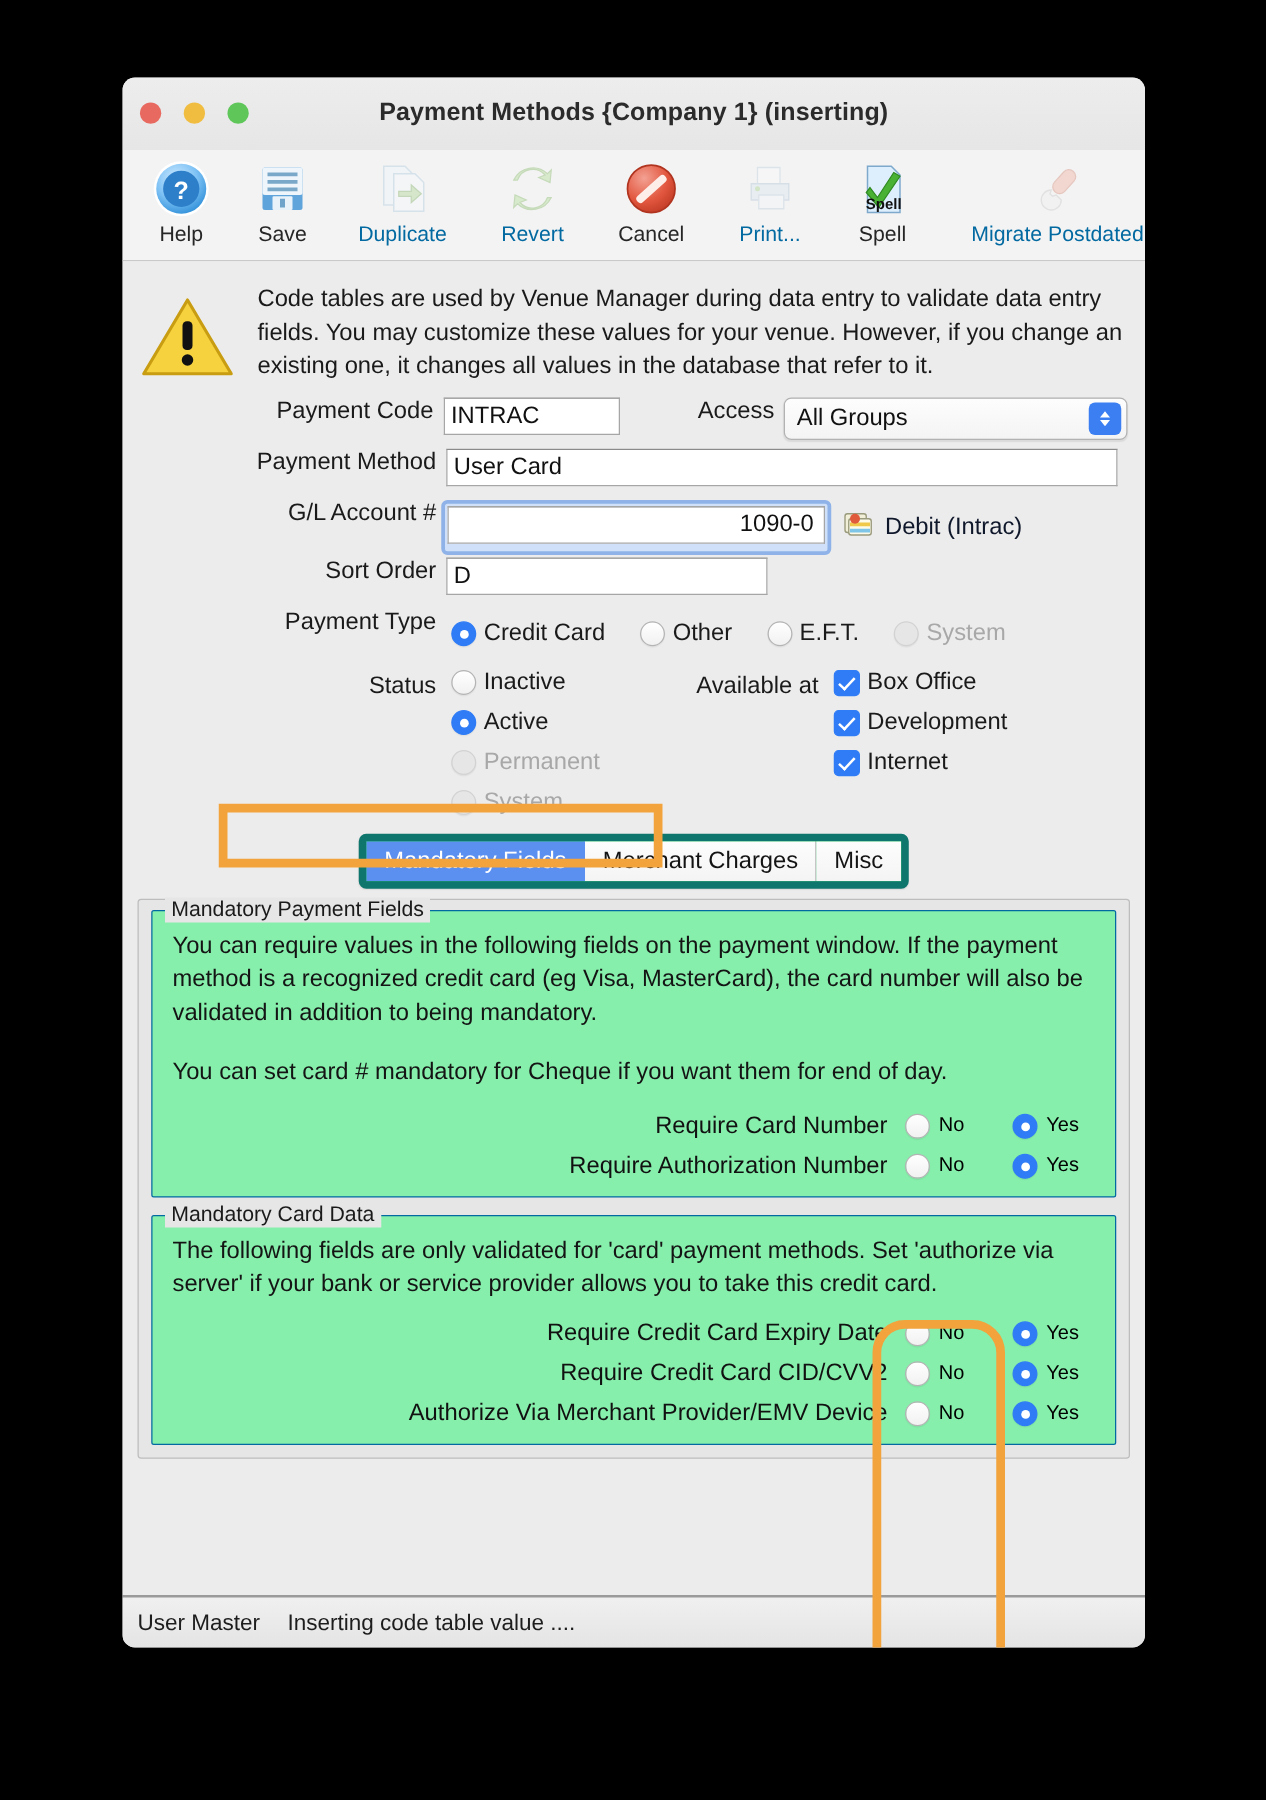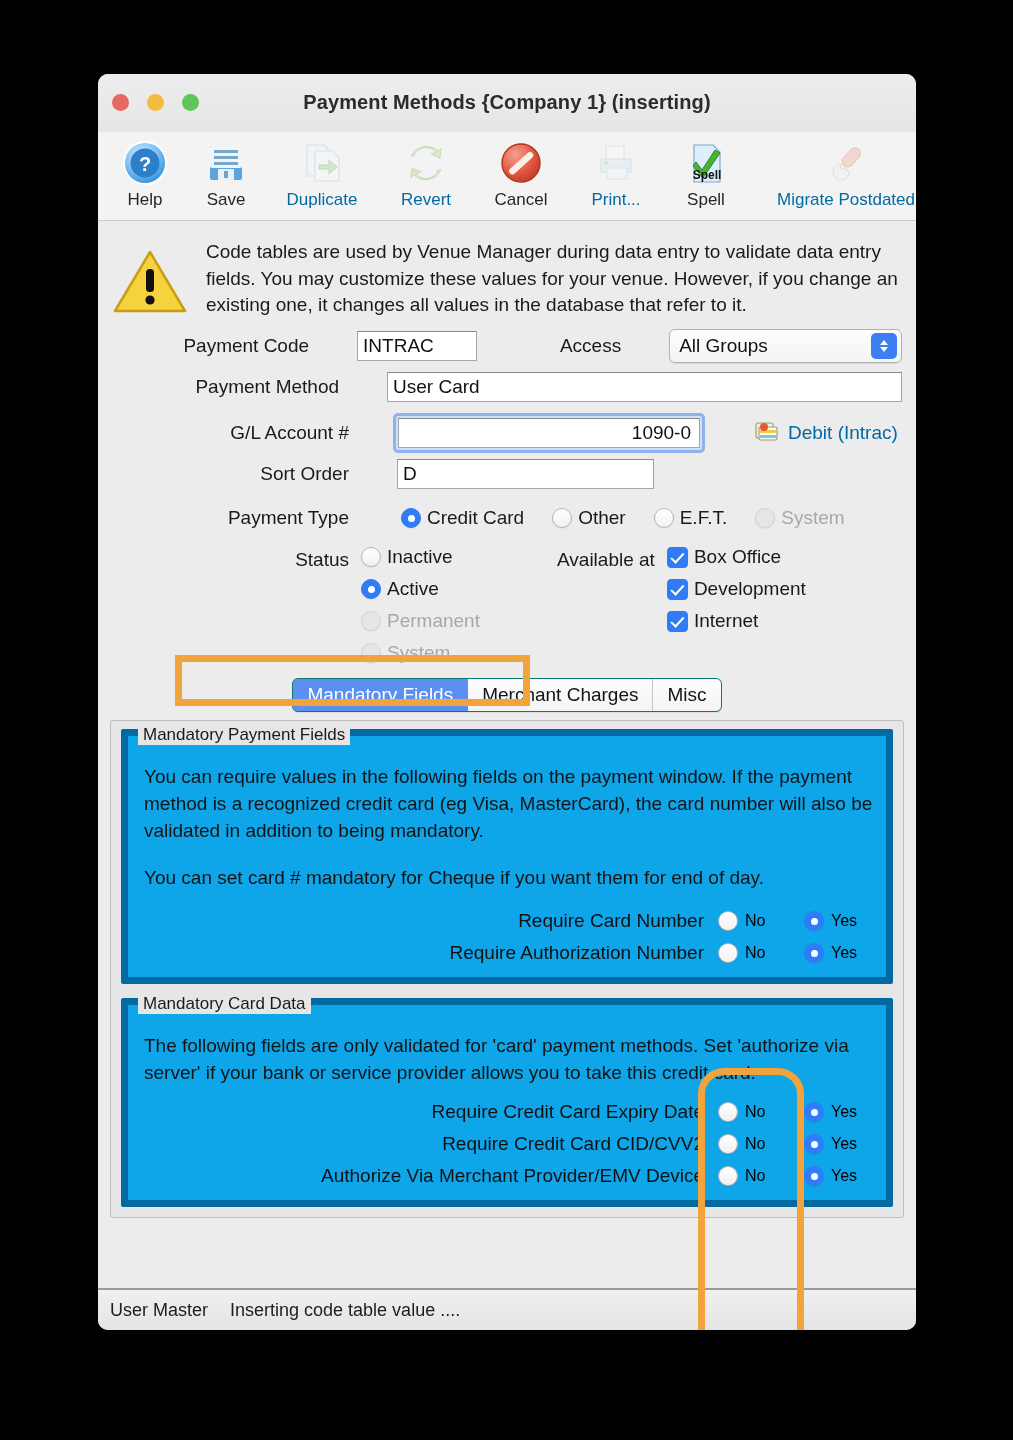--- a/index.html
+++ b/index.html
@@ -3,21 +3,21 @@
 <meta charset="utf-8">
 <style>
   html,body{margin:0;padding:0;}
   body{
     width:1013px;height:1440px;background:#000;
     font-family:"Liberation Sans", sans-serif;
     -webkit-font-smoothing:antialiased;
     overflow:hidden;
   }
   .window{
-    position:absolute;left:98px;top:74px;width:818px;height:1256px;
+    position:absolute;left:98px;top:62px;width:818px;height:1256px;
     background:#ececec;border-radius:10px;
     box-shadow:0 4px 16px rgba(0,0,0,.45);
     overflow:hidden;
     display:flex;flex-direction:column;
   }
   
   .titlebar{
     height:58px;position:relative;flex:none;
     background:linear-gradient(#ededed,#e6e6e6);
   }
@@ -48,21 +48,21 @@
   
   .content{flex:1;padding:0;background:#ececec;position:relative;}
   .warnrow{display:flex;gap:16px;padding:12px 16px 4px 14px;}
   .warnicon{flex:none;width:78px;padding-top:14px;}
   .warntext{
     font-size:19px;line-height:26.5px;color:#1a1a1a;padding-top:6px;
     max-width:700px;
   }
   
   .form{padding:4px 14px 0 14px;}
-  .frow{display:flex;align-items:center;height:34px;margin-bottom:7px;gap:40px;}
+  .frow{display:flex;height:34px;margin-bottom:7px;}
   .flabel{font-size:19px;color:#1a1a1a;text-align:right;}
   .tfield{
     background:#fff;border:1px solid #a6a6a6;border-top-color:#8a8a8a;
     height:30px;box-sizing:border-box;
     font-size:19px;color:#111;padding:11px 5px;
     display:flex;align-items:center;
   }
   .tfield.right{justify-content:flex-end;padding-right:8px;}
   .focusring{
     border:3px solid #8fb3e8;border-radius:5px;padding:2px;
@@ -73,21 +73,21 @@
     border:1px solid #b2b2b2;border-radius:6px;
     display:flex;align-items:center;justify-content:space-between;
     padding:0 4px 0 9px;font-size:19px;color:#111;
     box-shadow:0 1px 1px rgba(0,0,0,.08);
   }
   .popup .arrows{
     width:26px;height:26px;border-radius:5px;background:#3b7ff2;
     display:flex;flex-direction:column;align-items:center;justify-content:center;
     color:#fff;line-height:8px;font-size:12px;flex:none;
   }
-  .bluelink{color:#0369a1;font-size:19px;}
+  .bluelink{color:#0f172a;font-size:19px;}
   
   .radio{
     width:20px;height:20px;border-radius:50%;flex:none;
     background:linear-gradient(#ffffff,#f1f1f1);
     border:1px solid #b4b4b4;box-sizing:border-box;
     box-shadow:0 1px 1px rgba(0,0,0,.06);
   }
   .radio.on{
     background:#2f7cf6;border-color:#2f7cf6;
     display:flex;align-items:center;justify-content:center;
@@ -103,38 +103,38 @@
   }
   .chk.on::after{
     content:"";position:absolute;left:6px;top:2px;width:5px;height:11px;
     border:solid #fff;border-width:0 2.6px 2.6px 0;transform:rotate(43deg);
   }
   .opt{display:flex;align-items:center;gap:6px;font-size:19px;color:#1a1a1a;}
   .opt.dis{color:#a8a8a8;}
   
   .tabs{display:flex;justify-content:center;margin-top:14px;}
   .tabstrip{
-    display:flex;border:1px solid #0f766e;border-radius:6px;overflow:hidden;
+    display:flex;border:6px solid #0f766e;border-radius:6px;overflow:hidden;
     box-shadow:0 1px 1px rgba(0,0,0,.07);background:#22c55e;
   }
   .tab{
     padding:0 14px;height:32px;display:flex;align-items:center;
     font-size:19px;color:#141414;border-right:1px solid #c5c5c5;
     background:linear-gradient(#fdfdfd,#f4f4f4);
   }
   .tab:last-child{border-right:none;}
   .tab.active{background:#5b8ff0;color:#fff;border-right-color:#5b8ff0;}
   
   .panel{
     margin:8px 12px 0 12px;background:#e6e6e6;
     border:1px solid #bdbdbd;border-radius:3px;padding:8px 10px 10px 10px;
   }
   .fieldset{
-    border:7px solid #0369a1;border-radius:2px;margin:0 0 8px 0;
-    padding:19px 10px 8px 10px;position:relative;background:#0ea5e9;
+    border:1px solid #0369a1;border-radius:2px;margin:0 0 8px 0;
+    padding:6px 10px 8px 10px;position:relative;background:#86efac;
   }
   .legend{
     position:absolute;top:-11px;left:10px;background:#e6e6e6;
     padding:0 5px;font-size:17px;color:#1a1a1a;
   }
   .ptext{font-size:19px;line-height:27px;color:#141414;margin:8px 0 0 6px;}
   .optrow{display:flex;align-items:center;justify-content:flex-end;height:32px;}
   .optrow .rlabel{font-size:19px;color:#111;text-align:right;}
   .optcell{width:86px;display:flex;align-items:center;gap:7px;padding-left:14px;box-sizing:border-box;}
   

